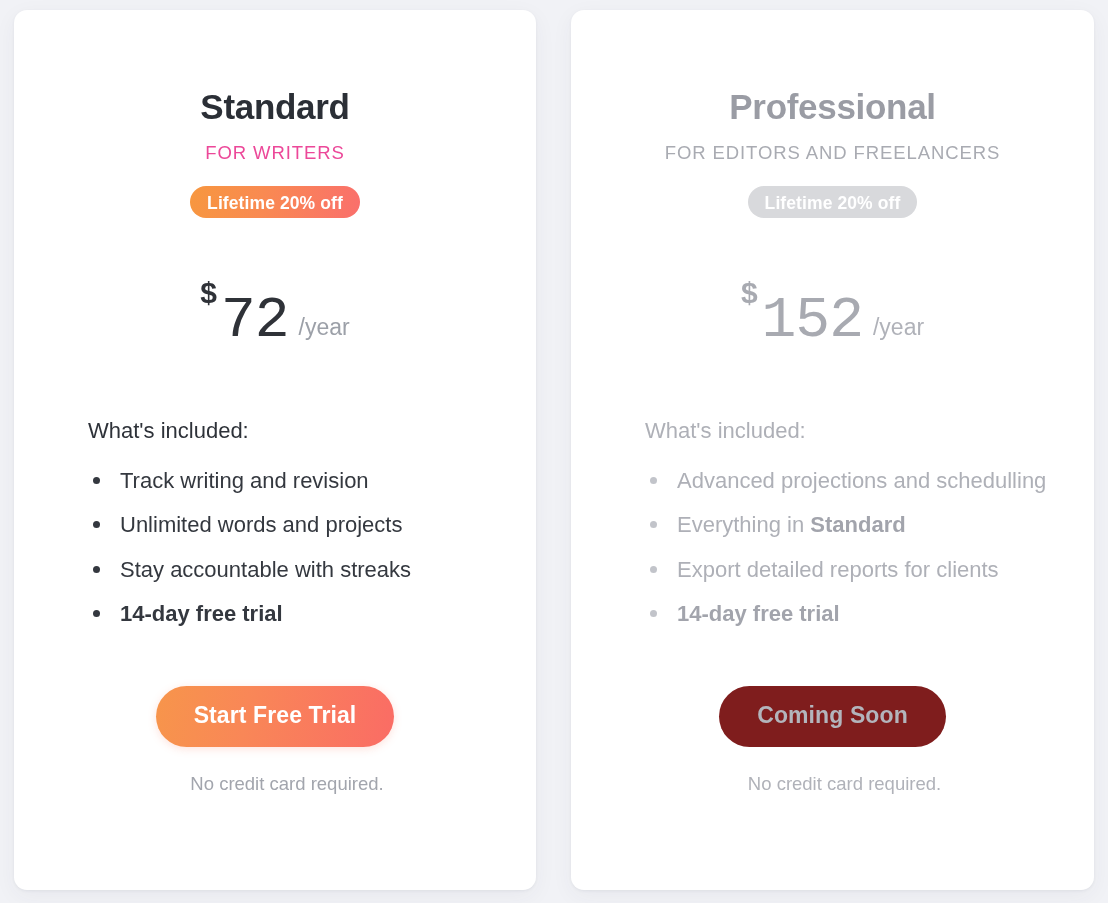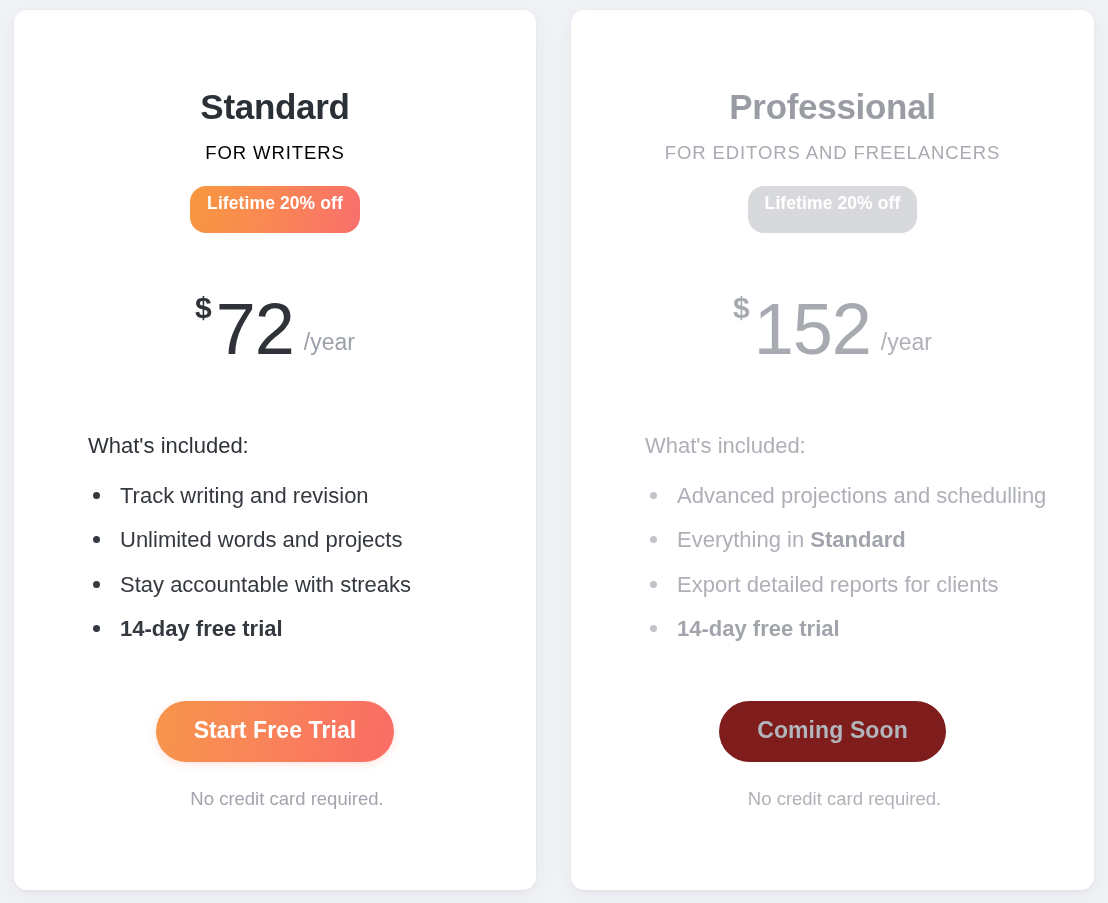--- a/index.html
+++ b/index.html
@@ -56,27 +56,27 @@
   }
   .card--standard .plan-name { color: #2b2f36; }
   .card--professional .plan-name { color: #9a9ca4; }
 
   .plan-audience {
     font-size: 18.5px;
     letter-spacing: 0.9px;
     margin-top: 15px;
     line-height: 1.2;
   }
-  .card--standard .plan-audience { color: #000000; text-align: center; }
+  .card--standard .plan-audience { color: #ec4899; text-align: center; }
   .card--professional .plan-audience { color: #a9abb2; }
 
   .badge {
     display: inline-block;
     margin-top: 22px;
-    padding: 7px 17px 20px 17px;
+    padding: 7px 17px 5px 17px;
     border-radius: 16px;
     font-size: 17.5px;
     font-weight: 700;
     color: #ffffff;
     line-height: 1.15;
     letter-spacing: 0.1px;
   }
   .badge--accent {
     background: linear-gradient(100deg, #f7973f 0%, #f98a51 42%, #fa6f6c 100%);
   }
@@ -94,24 +94,25 @@
   }
   .currency {
     font-size: 30px;
     font-weight: 600;
     line-height: 1;
     position: relative;
     top: -38px;
     margin-right: 4px;
   }
   .amount {
-    font-size: 72px;
+    font-size: 58px;
     font-weight: 400;
     line-height: 0.86;
     letter-spacing: -1px;
+    font-family: Liberation Mono, monospace;
   }
   .period {
     font-size: 23px;
     line-height: 1;
     position: relative;
     top: -7px;
     margin-left: 10px;
     text-align: right;
   }
   .card--standard .currency,

